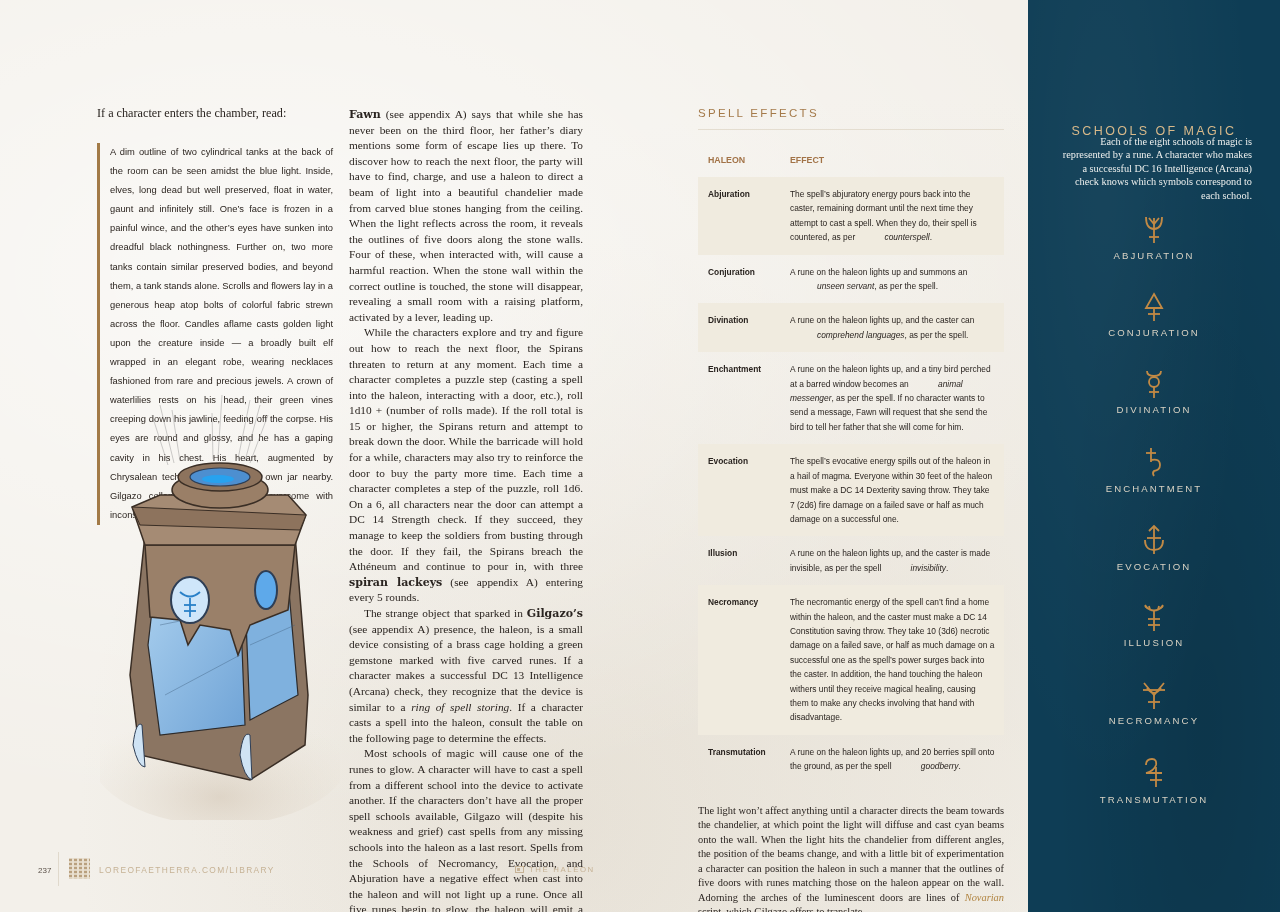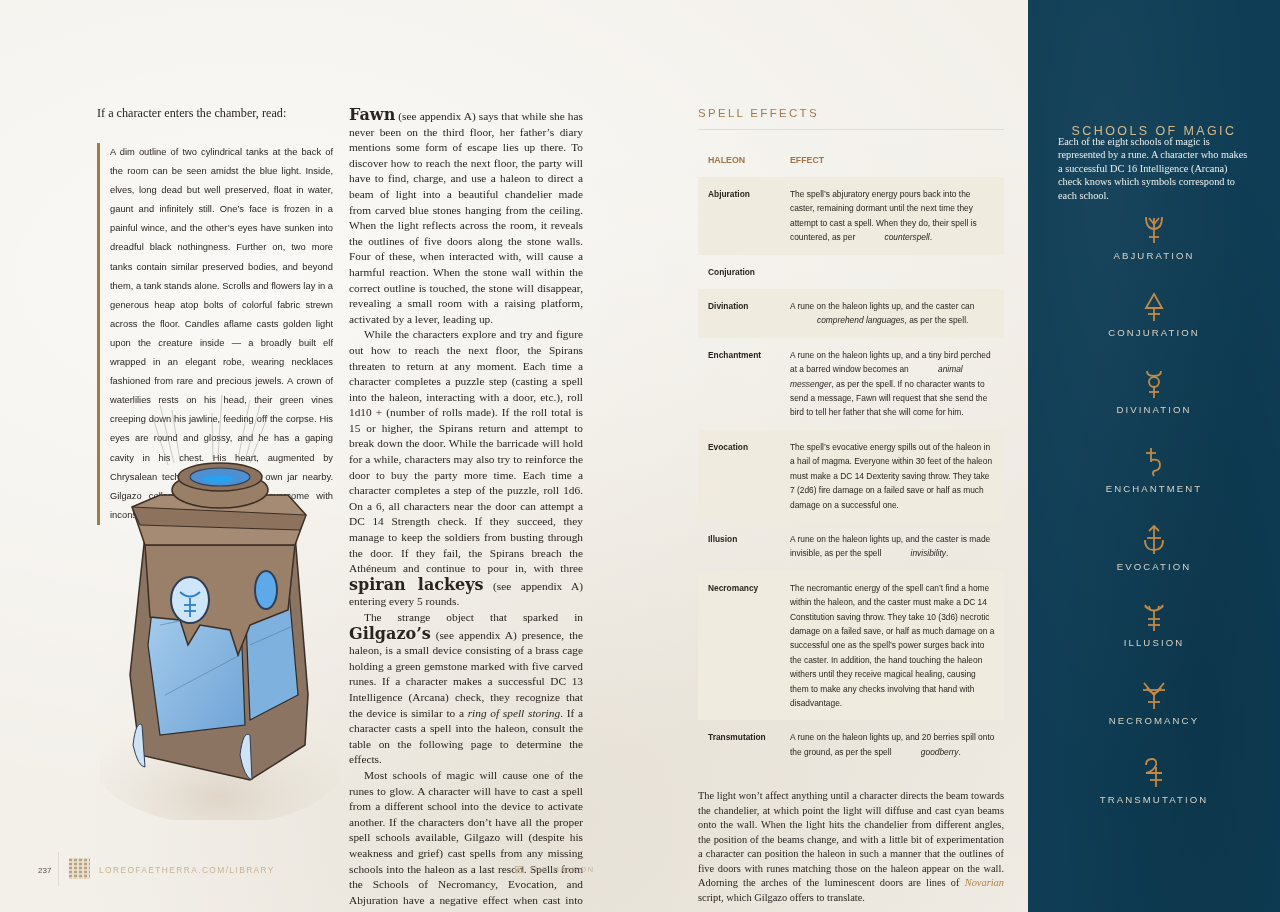--- a/index.html
+++ b/index.html
@@ -41,21 +41,21 @@
   }
   .body-text {
     font-family: "Liberation Serif", serif;
     font-size: 11.35px;
     line-height: 15.6px;
     text-align: justify;
     color: #2a2420;
   }
   .body-text p { margin: 0; }
   .body-text p + p { text-indent: 15px; }
-  .body-text b { font-family: "DejaVu Serif", serif; font-size: 16px; }
+  .body-text b { font-family: "DejaVu Serif", serif; font-size: 11px; }
   .body-text i { font-style: italic; }
 
   
   .col-right { position: absolute; left: 698px; top: 107px; width: 306px; }
   .table { width: 306px; margin-top: 2px; }
   .thead { display: flex; font-family: "Liberation Sans", sans-serif; font-size: 8.8px; font-weight: bold; color: #a27347; padding: 13px 0 12px 10px; }
   .thead .c1 { width: 82px; }
   .trow { display: flex; padding: 10px 8px 10px 10px; font-family: "Liberation Sans", sans-serif; font-size: 8.4px; line-height: 14.4px; color: #2a2420; }
   .trow.shade { background: #f0ebdf; }
   .trow .c1 { width: 82px; font-weight: bold; flex-shrink: 0; }
@@ -71,21 +71,21 @@
     background-image:
       radial-gradient(ellipse at 30% 20%, rgba(255,255,255,0.04), transparent 60%),
       radial-gradient(ellipse at 70% 80%, rgba(0,0,0,0.12), transparent 60%);
   }
   .sb-title {
     position: absolute; left: 0; width: 100%; top: 124px; text-align: center;
     font-family: "Liberation Sans", sans-serif; font-size: 12.5px; letter-spacing: 2.4px;
     color: #d8b98a;
   }
   .sb-desc {
-    position: absolute; left: 30px; width: 194px; top: 135px; text-align: left;
+    position: absolute; left: 30px; width: 194px; top: 135px; text-align: right;
     font-family: "Liberation Serif", serif; font-size: 10.3px; line-height: 13.4px; color: #eef0ee;
   }
   .school { position: absolute; left: 0; width: 100%; text-align: center; }
   .school svg { display: block; margin: 0 auto; }
   .school-label {
     font-family: "Liberation Sans", sans-serif; font-size: 9.6px; letter-spacing: 2.1px;
     color: #d9d3c4; margin-top: 5px;
   }
 
   
@@ -181,20 +181,21 @@
     <div class="thead">
       <div class="c1">HALEON</div>
       <div class="c2">EFFECT</div>
     </div>
     <div class="trow shade">
       <div class="c1">Abjuration</div>
       <div class="c2"><span>The spell’s abjuratory energy pours back into the caster, remaining dormant until the next time they attempt to cast a spell. When they do, their spell is countered, as per </span><i>counterspell</i><span>.</span></div>
     </div>
     <div class="trow">
       <div class="c1">Conjuration</div>
+      <div class="c2"><span>A rune on the haleon lights up and summons an </span><i>unseen servant</i><span>, as per the spell.</span></div>
     </div>
     <div class="trow shade">
       <div class="c1">Divination</div>
       <div class="c2"><span>A rune on the haleon lights up, and the caster can </span><i>comprehend languages</i><span>, as per the spell.</span></div>
     </div>
     <div class="trow">
       <div class="c1">Enchantment</div>
       <div class="c2"><span>A rune on the haleon lights up, and a tiny bird perched at a barred window becomes an </span><i>animal messenger</i><span>, as per the spell. If no character wants to send a message, Fawn will request that she send the bird to tell her father that she will come for him.</span></div>
     </div>
     <div class="trow shade">

